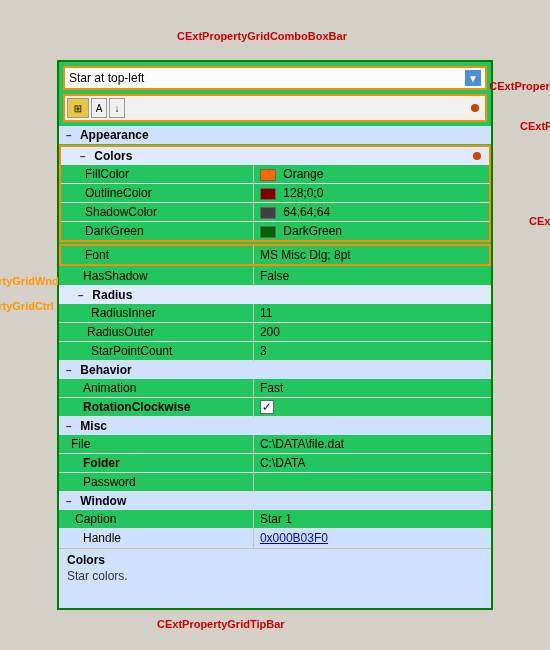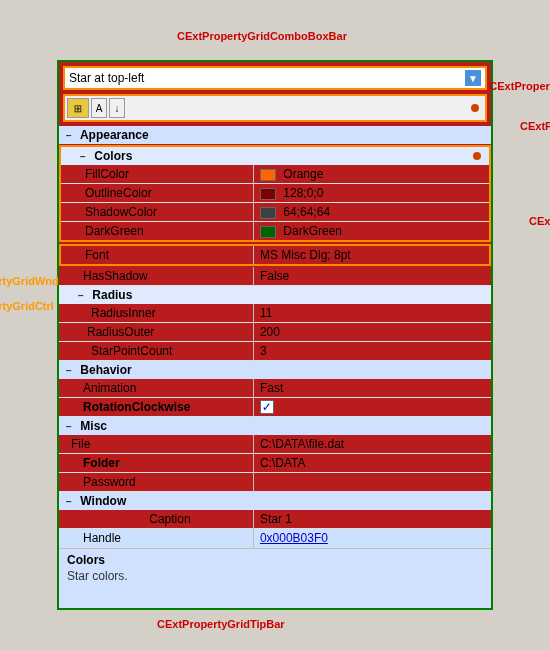--- a/index.html
+++ b/index.html
@@ -10,21 +10,21 @@
     .ext-label { position: absolute; font-size: 11px; font-weight: bold; white-space: nowrap; }
     .label-comboboxbar { color: #cc0000; top: -30px; left: 120px; }
     .label-toolbar { color: #cc0000; top: 20px; right: -130px; }
     .label-category { color: #cc0000; top: 60px; right: -145px; }
     .label-value { color: #cc0000; top: 155px; right: -135px; }
     .label-wnd { color: #ff9900; top: 215px; left: -115px; }
     .label-ctrl { color: #ff9900; top: 240px; left: -115px; }
     .label-tipbar { color: #cc0000; bottom: -20px; left: 100px; }
 
     
-    .main-panel { border: 2px solid #008000; background: #b91c1c; width: 100%; }
+    .main-panel { border: 2px solid #008000; background: #22c55e; width: 100%; }
     
     
     .combobox-bar { display: flex; align-items: center; border: 2px solid #ff8c00; margin: 4px; padding: 2px 4px; background: #ffffff; }
     .combobox-text { flex: 1; font-size: 12px; color: #000; }
     .combobox-arrow { width: 16px; height: 16px; background: #4a90d9; display: flex; align-items: center; justify-content: center; color: white; font-size: 10px; cursor: pointer; }
     
     
     .toolbar { display: flex; align-items: center; border: 2px solid #ff8c00; margin: 0 4px 4px 4px; padding: 2px; background: #f0f0f0; position: relative; }
     .toolbar-btn { width: 22px; height: 20px; background: #e8c840; border: 1px solid #999; margin-right: 2px; display: flex; align-items: center; justify-content: center; font-size: 9px; cursor: pointer; }
     .toolbar-btn2 { width: 16px; height: 20px; background: #f0f0f0; border: 1px solid #999; margin-right: 2px; display: flex; align-items: center; justify-content: center; font-size: 10px; cursor: pointer; }
@@ -218,21 +218,21 @@
         <td class="prop-value"></td>
       </tr>
 
       <tr class="cat-row">
         <td colspan="2" class="cat-cell">
           <span class="cat-toggle">−</span>
           <span>Window</span>
         </td>
       </tr>
       <tr class="prop-row">
-        <td class="prop-name" style="padding-left:32px;text-align:center;">Caption</td>
+        <td class="prop-name" style="padding-left:16px;">Caption</td>
         <td class="prop-value">Star 1</td>
       </tr>
       <tr class="prop-row row-highlighted">
         <td class="prop-name" style="padding-left:24px; background:#cce0ff;">Handle</td>
         <td class="prop-value" style="background:#cce0ff;">
           <span class="link-value">0x000B03F0</span>
         </td>
       </tr>
     </tbody>
       </table>

